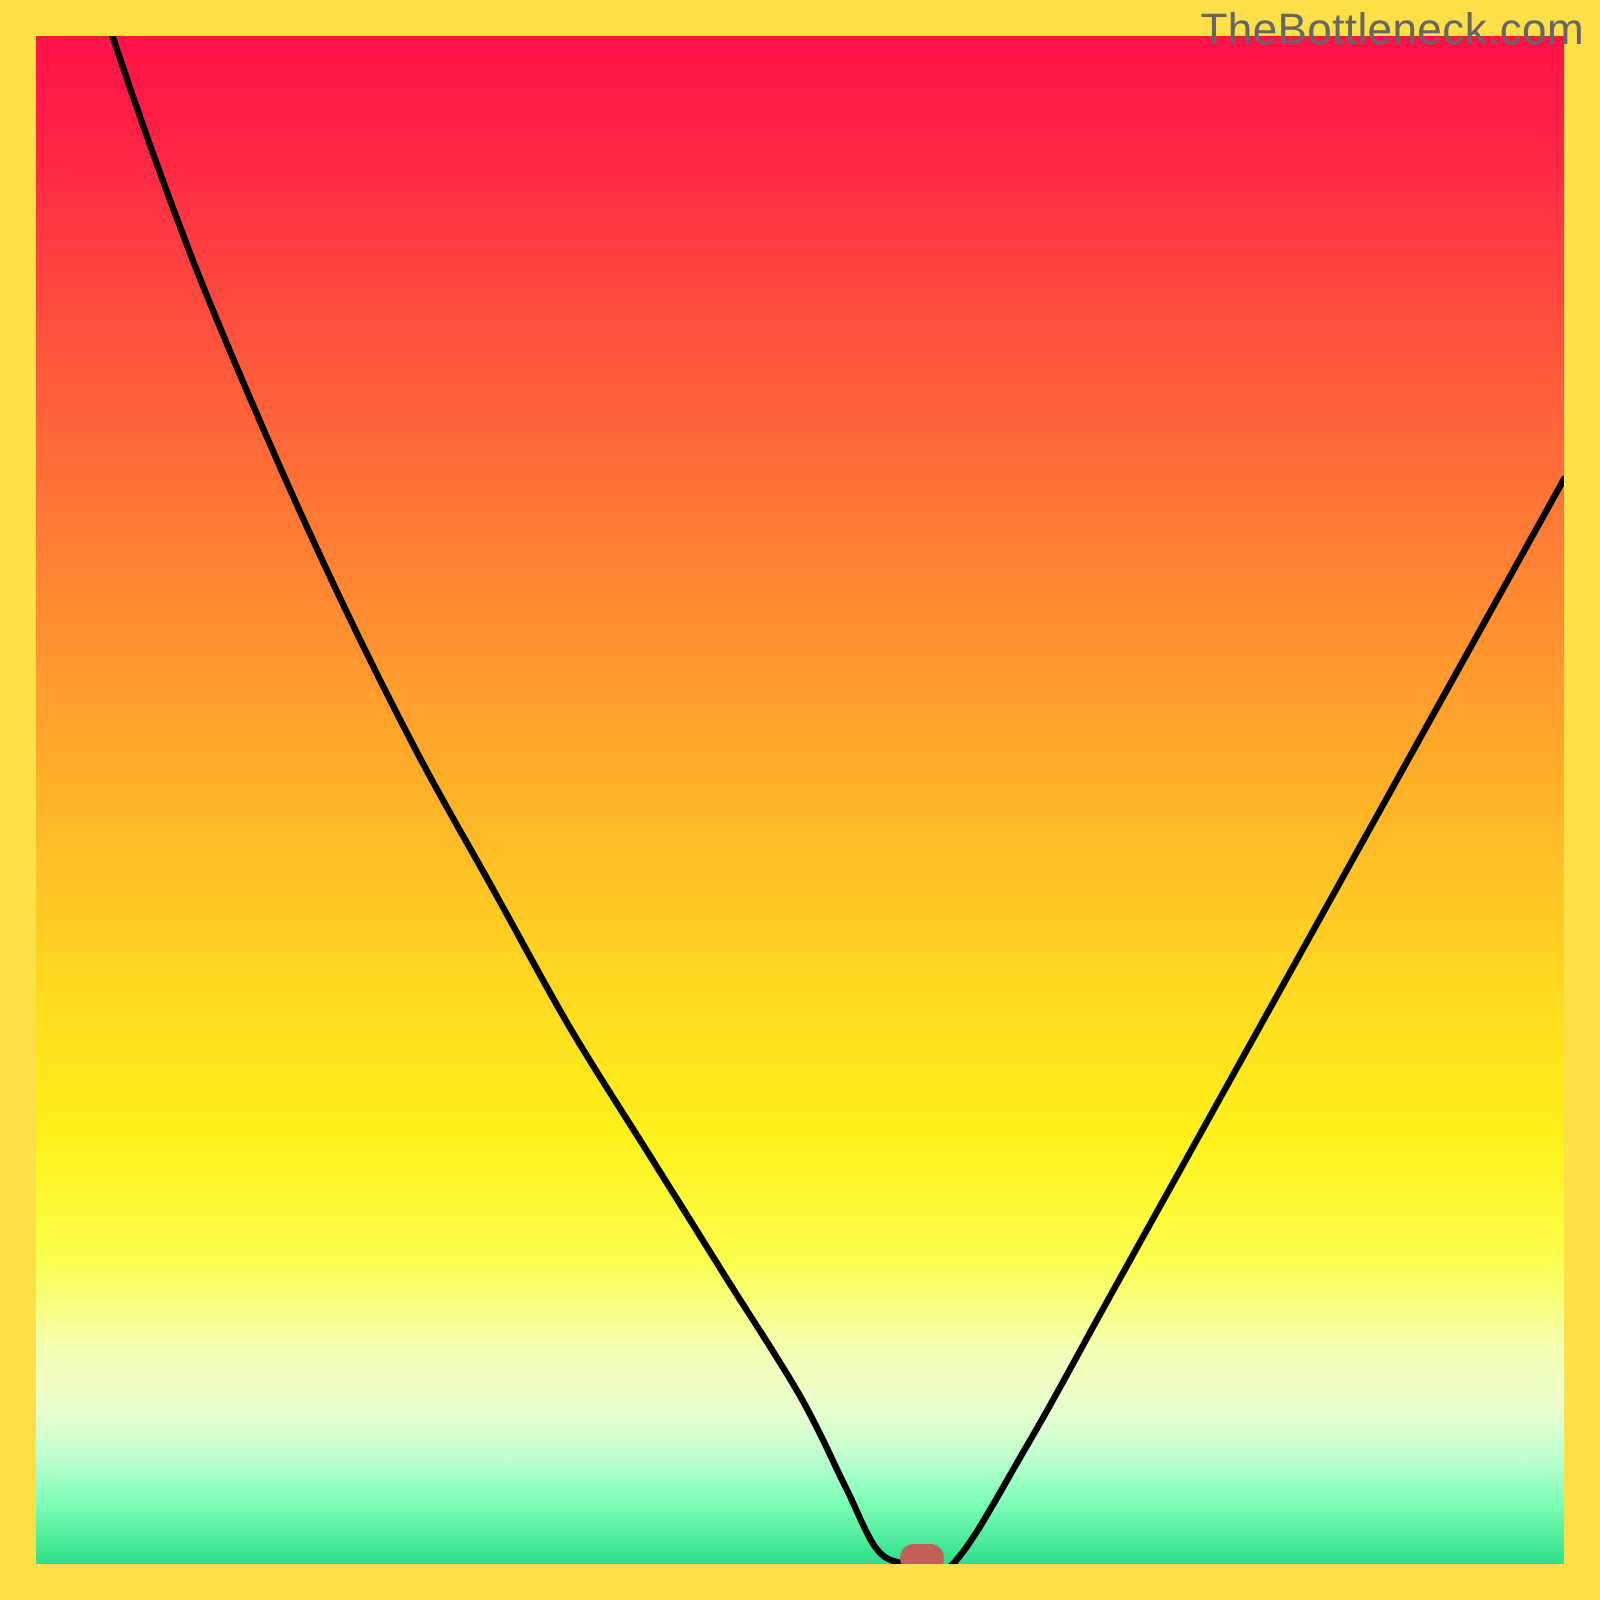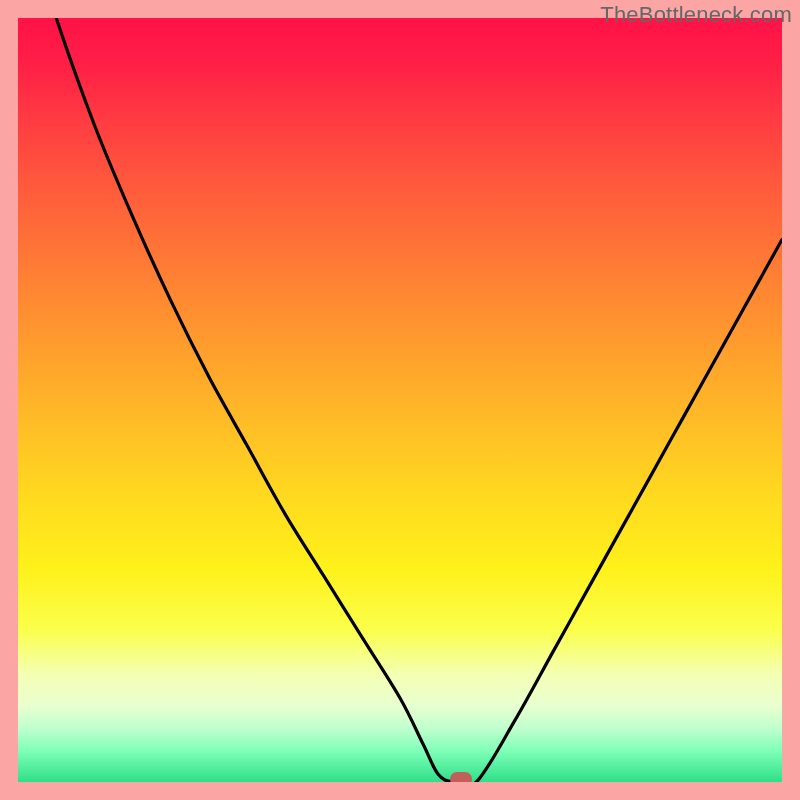--- a/index.html
+++ b/index.html
@@ -8,21 +8,21 @@
     width: 800px;
     height: 800px;
     overflow: hidden;
     background: #000;
     font-family: Arial, Helvetica, sans-serif;
   }
   .frame {
     position: relative;
     width: 800px;
     height: 800px;
-    background: #fca5a5;
+    background: #fde047;
   }
   .watermark {
     position: absolute;
     top: 2px;
     right: 8px;
     color: #666;
     font-size: 22px;
     font-weight: 500;
     letter-spacing: 0.2px;
     z-index: 20;

